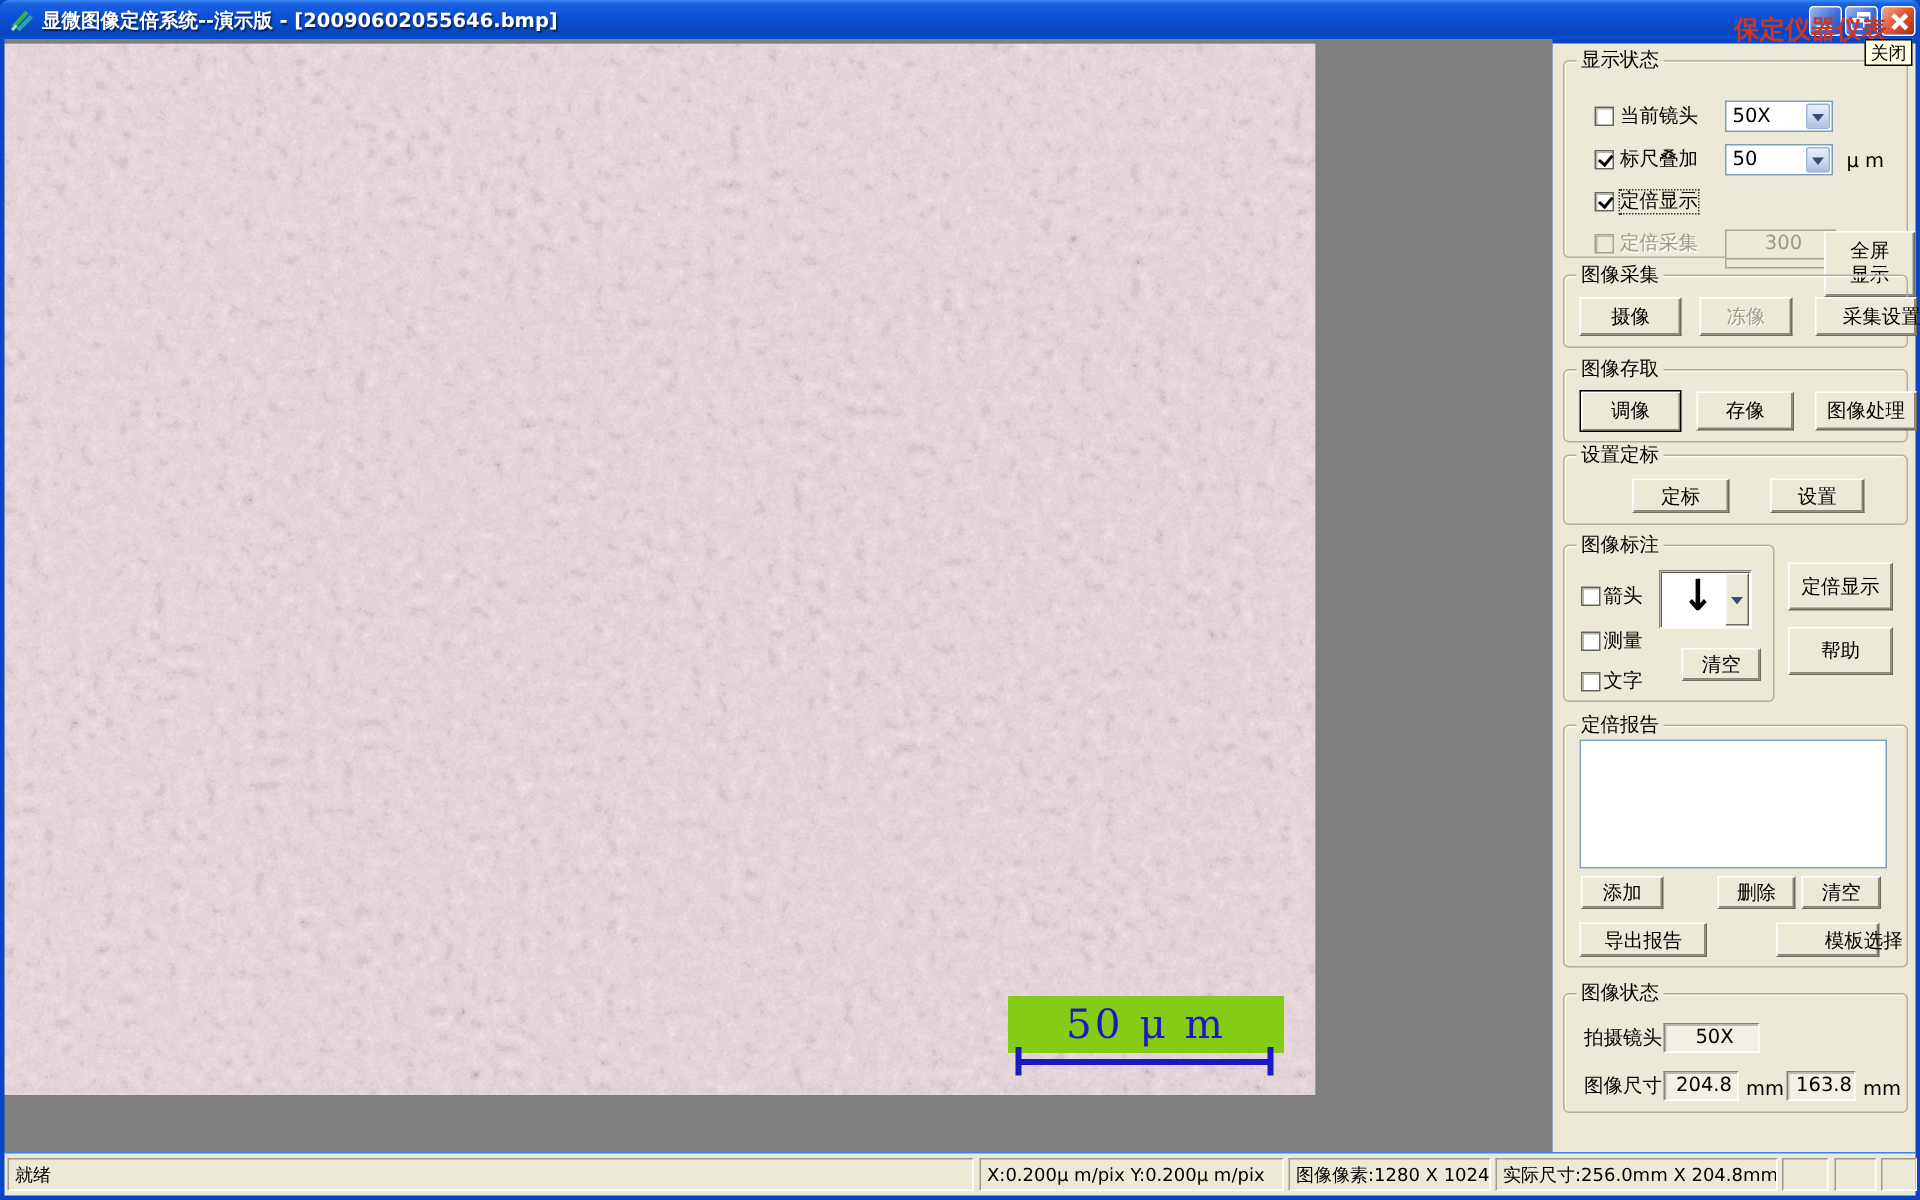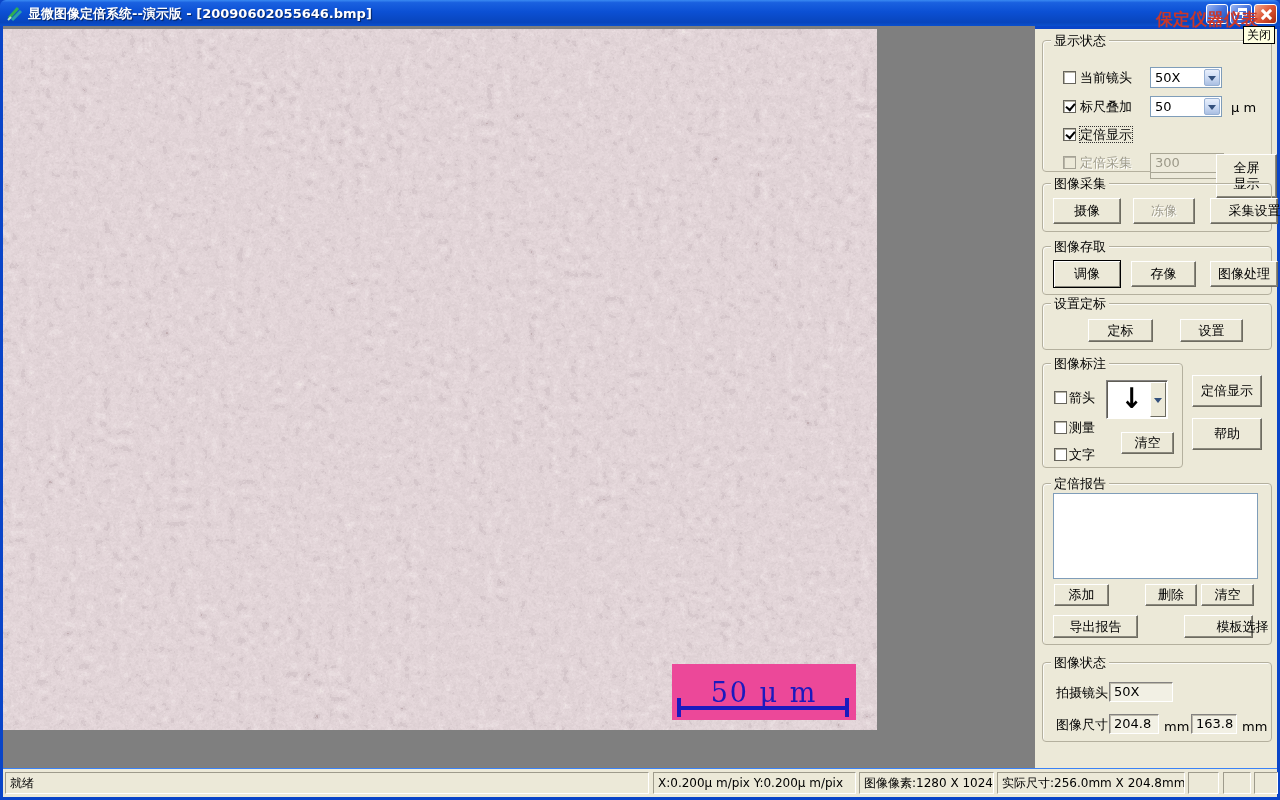--- a/index.html
+++ b/index.html
@@ -27,30 +27,30 @@
   .watermark { position:absolute; left:1156px; top:8px; z-index:30; color:#c9372a; font-size:17px;
     font-weight:bold; white-space:nowrap; pointer-events:none; letter-spacing:0; }
   .tooltip { position:absolute; left:1243px; top:26px; z-index:40; background:#ffffe1; border:1px solid #000;
     font-size:12px; line-height:14px; padding:1px 3px; white-space:nowrap; }
 
   
   .client-gray { position:absolute; left:3px; top:26px; width:1032px; height:742px; background:#7f7f7f; }
   .image-area { position:absolute; left:3px; top:29px; width:874px; height:701px; overflow:hidden; }
   svg.micro { display:block; width:874px; height:701px; }
 
-  .scalebox { position:absolute; left:669px; top:635px; width:184px; height:56px; background:#ec4899;
+  .scalebox { position:absolute; left:669px; top:635px; width:184px; height:38px; background:#84cc16;
     display:flex; align-items:center; justify-content:center; }
   .scalebox span { font-family:"DejaVu Serif",serif; font-size:27px; color:#1a1abe; letter-spacing:2px; }
   .scaleline { position:absolute; left:676px; top:677px; width:168px; height:4px; background:#1a1abe; }
   .tick { position:absolute; top:669px; width:4px; height:19px; background:#1a1abe; }
   .tick.l { left:674px; } .tick.r { left:842px; }
 
   
   .panel { position:absolute; left:1035px; top:29px; width:242px; height:739px; background:#ece9d8;
-    font-size:13px; color:#000; }
+    font-size:13px; color:#000;text-align:center; }
   .group { position:absolute; border:1px solid #b4b09e; border-radius:4px;
     box-shadow:inset 1px 1px 0 rgba(255,255,255,.8); }
   .gtitle { position:absolute; left:8px; top:-8px; background:#ece9d8; padding:0 3px; font-size:13px; line-height:15px; white-space:nowrap; }
   .lbl { position:absolute; font-size:13px; line-height:15px; white-space:nowrap; }
   .lbl.dis { color:#9d9a8a; text-shadow:1px 1px 0 #fff; }
   .lbl.focus { outline:1px dotted #333; }
 
   .btn { position:absolute; background:#ece9d8; border:1px solid; border-color:#ffffff #6d6b60 #6d6b60 #ffffff;
     box-shadow:inset -1px -1px 0 #8a887d; font-size:13px; font-family:inherit; color:#000;
     display:flex; align-items:center; justify-content:center; white-space:nowrap; cursor:default; }

